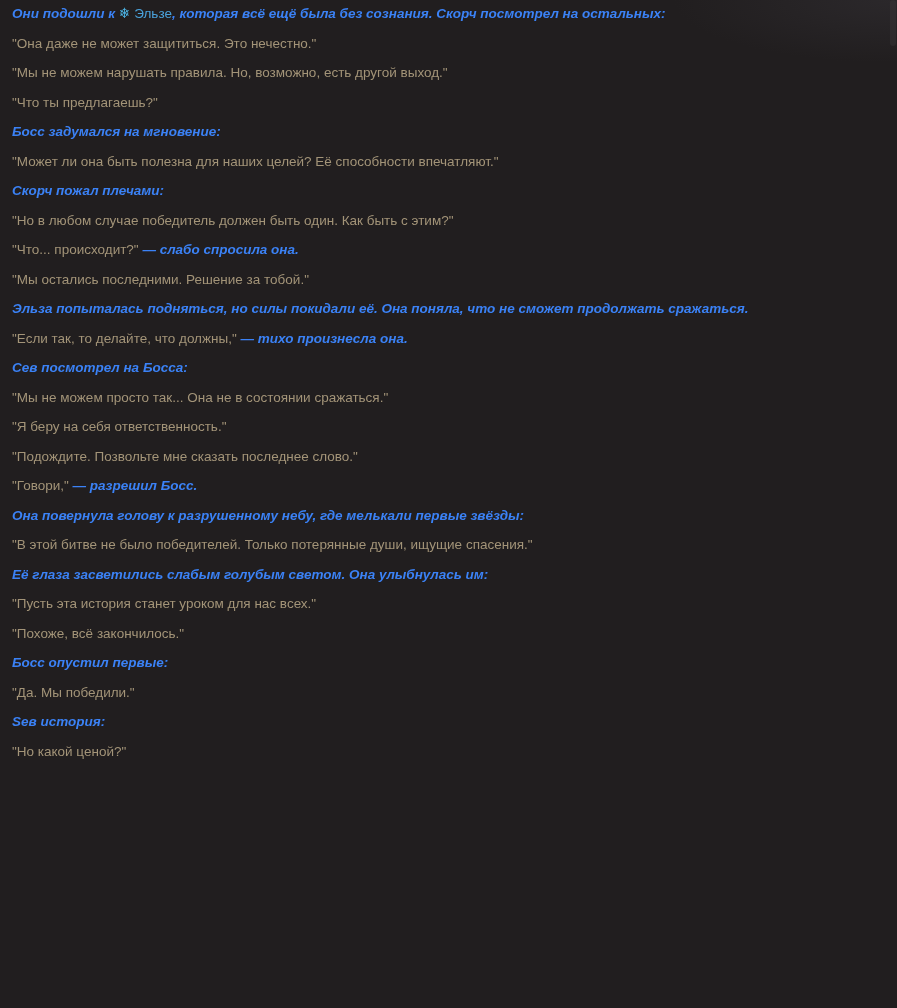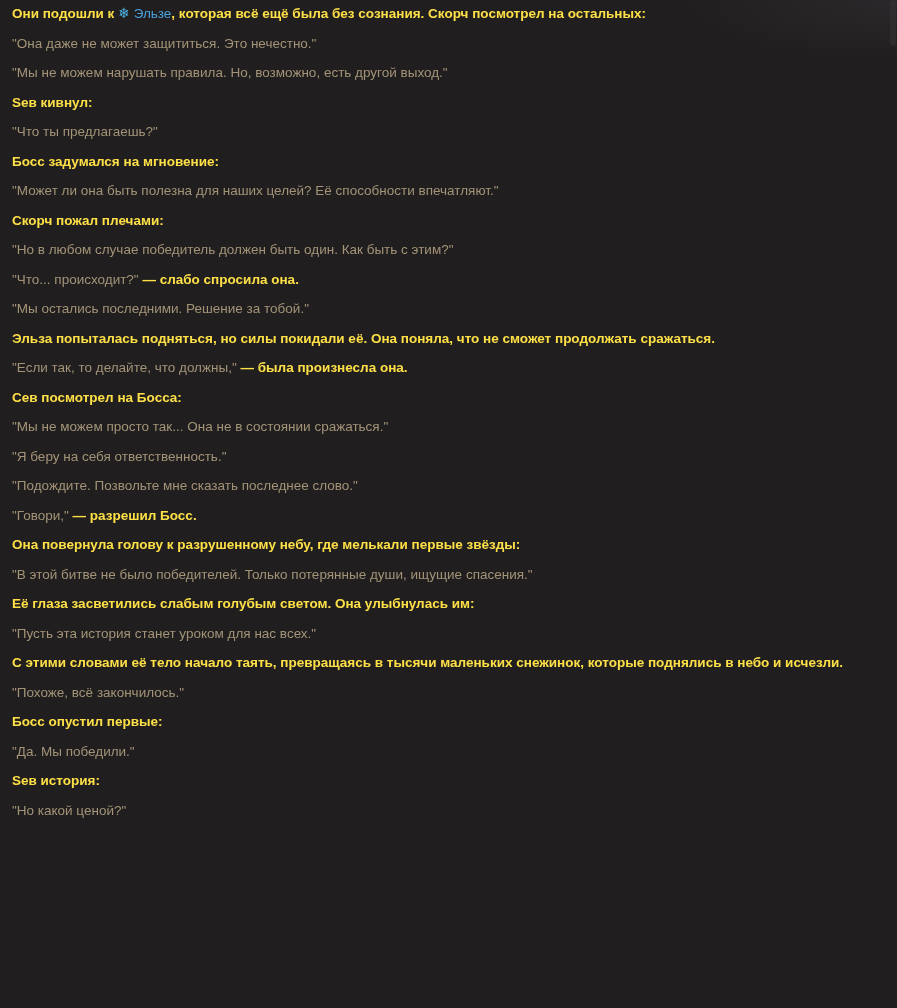--- a/index.html
+++ b/index.html
@@ -19,22 +19,23 @@
     height: 100%;
     padding: 5px 20px 0 12px;
   }
   p.story-line {
     margin: 0 0 12.5px 0;
     font-size: 13.5px;
     line-height: 17px;
     white-space: nowrap;
   }
   .narration {
-    color: #fde047;
+    color: #3b82f6;
     font-weight: 700;
+    font-style: italic;
   }
   .quote {
     color: #a39478;
     font-weight: 400;
   }
   .mention {
     color: #4aa2db;
     font-weight: 400;
     text-decoration: none;
     cursor: pointer;
@@ -56,39 +57,37 @@
     opacity: 0.45;
   }
 </style>
 </head>
 <body>
 
 <div class="chat">
     <p class="story-line"><span class="narration">Они подошли к </span><a class="mention"><span class="snowflake">❄</span> <span>Эльзе</span></a><span class="narration">, которая всё ещё была без сознания. Скорч посмотрел на остальных:</span></p>
     <p class="story-line"><span class="quote">"Она даже не может защититься. Это нечестно."</span></p>
     <p class="story-line"><span class="quote">"Мы не можем нарушать правила. Но, возможно, есть другой выход."</span></p>
-    <p class="story-line"><span class="narration">Ѕев кивнул:</span></p>
     <p class="story-line"><span class="quote">"Что ты предлагаешь?"</span></p>
     <p class="story-line"><span class="narration">Босс задумался на мгновение:</span></p>
     <p class="story-line"><span class="quote">"Может ли она быть полезна для наших целей? Её способности впечатляют."</span></p>
     <p class="story-line"><span class="narration">Скорч пожал плечами:</span></p>
     <p class="story-line"><span class="quote">"Но в любом случае победитель должен быть один. Как быть с этим?"</span></p>
     <p class="story-line"><span class="quote">"Что... происходит?"</span><span class="narration"> — слабо спросила она.</span></p>
     <p class="story-line"><span class="quote">"Мы остались последними. Решение за тобой."</span></p>
     <p class="story-line"><span class="narration">Эльза попыталась подняться, но силы покидали её. Она поняла, что не сможет продолжать сражаться.</span></p>
-    <p class="story-line"><span class="quote">"Если так, то делайте, что должны,"</span><span class="narration"> — была произнесла она.</span></p>
+    <p class="story-line"><span class="quote">"Если так, то делайте, что должны,"</span><span class="narration"> — тихо произнесла она.</span></p>
     <p class="story-line"><span class="narration">Сев посмотрел на Босса:</span></p>
     <p class="story-line"><span class="quote">"Мы не можем просто так... Она не в состоянии сражаться."</span></p>
     <p class="story-line"><span class="quote">"Я беру на себя ответственность."</span></p>
     <p class="story-line"><span class="quote">"Подождите. Позвольте мне сказать последнее слово."</span></p>
     <p class="story-line"><span class="quote">"Говори,"</span><span class="narration"> — разрешил Босс.</span></p>
     <p class="story-line"><span class="narration">Она повернула голову к разрушенному небу, где мелькали первые звёзды:</span></p>
     <p class="story-line"><span class="quote">"В этой битве не было победителей. Только потерянные души, ищущие спасения."</span></p>
     <p class="story-line"><span class="narration">Её глаза засветились слабым голубым светом. Она улыбнулась им:</span></p>
     <p class="story-line"><span class="quote">"Пусть эта история станет уроком для нас всех."</span></p>
-    <p class="story-line"><span class="narration">С этими словами её тело начало таять, превращаясь в тысячи маленьких снежинок, которые поднялись в небо и исчезли.</span></p>
     <p class="story-line"><span class="quote">"Похоже, всё закончилось."</span></p>
     <p class="story-line"><span class="narration">Босс опустил первые:</span></p>
     <p class="story-line"><span class="quote">"Да. Мы победили."</span></p>
     <p class="story-line"><span class="narration">Ѕев история:</span></p>
     <p class="story-line"><span class="quote">"Но какой ценой?"</span></p>
   </div>
 <div class="scrollbar-thumb"></div>
 
 </body></html>

